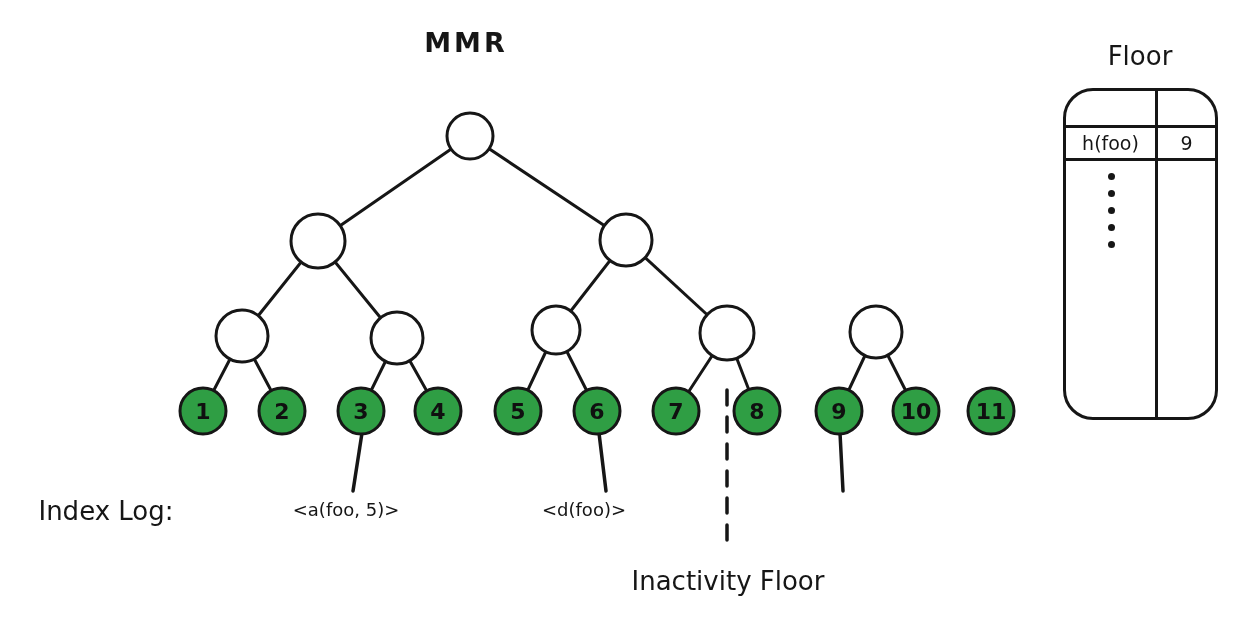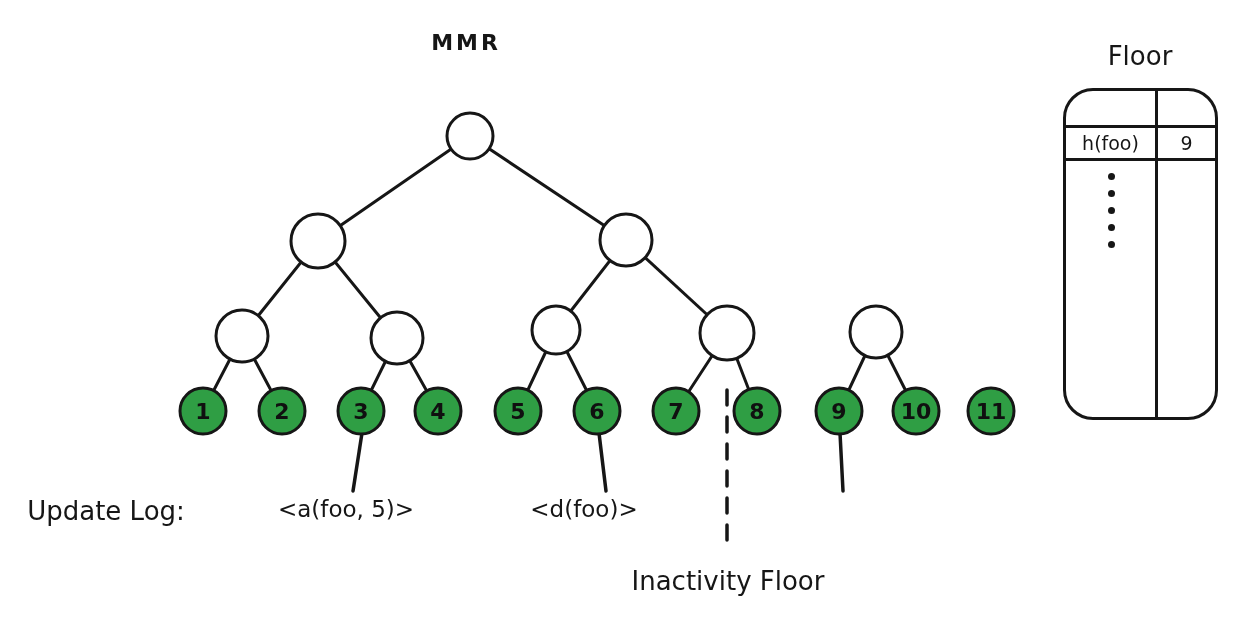--- a/index.html
+++ b/index.html
@@ -11,23 +11,23 @@
     overflow: hidden;
     font-family: "DejaVu Sans", sans-serif;
   }
   #tree-svg { position: absolute; left: 0; top: 0; }
   .label {
     position: absolute;
     transform: translate(-50%, -50%);
     color: #161616;
     white-space: nowrap;
   }
-  .lbl-title   { font-size: 22px; font-weight: 600; letter-spacing: 3px; }
+  .lbl-title   { font-size: 27px; font-weight: 600; letter-spacing: 3px; }
   .lbl-updatelog { font-size: 26px; }
-  .lbl-entry   { font-size: 23px; }
+  .lbl-entry   { font-size: 18px; }
   .lbl-floor   { font-size: 26px; }
   .lbl-index   { font-size: 26px; }
   .index-table {
     position: absolute;
     left: 1063px; top: 88px;
     width: 155px; height: 332px;
     border: 3px solid #161616;
     border-radius: 30px;
     box-sizing: border-box;
     background: #ffffff;
@@ -115,21 +115,21 @@
       <circle cx="839" cy="411" r="23" fill="#2f9e44" stroke="#161616" stroke-width="3"></circle>
       <text x="839" y="419" text-anchor="middle" font-size="22" font-weight="600" font-family="&quot;DejaVu Sans&quot;, sans-serif" fill="#101010">9</text>
       <circle cx="916" cy="411" r="23" fill="#2f9e44" stroke="#161616" stroke-width="3"></circle>
       <text x="916" y="419" text-anchor="middle" font-size="22" font-weight="600" font-family="&quot;DejaVu Sans&quot;, sans-serif" fill="#101010">10</text>
       <circle cx="991" cy="411" r="23" fill="#2f9e44" stroke="#161616" stroke-width="3"></circle>
       <text x="991" y="419" text-anchor="middle" font-size="22" font-weight="600" font-family="&quot;DejaVu Sans&quot;, sans-serif" fill="#101010">11</text>
     </svg>
 
   <div class="label lbl-title" style="left:466px; top:42px">MMR</div>
 
-  <div class="label lbl-updatelog" style="left:106px; top:511px">Update Log:</div>
+  <div class="label lbl-updatelog" style="left:106px; top:511px">Index Log:</div>
 
   <div class="label lbl-entry" style="left:346px; top:509px">&lt;a(foo, 5)&gt;</div>
   <div class="label lbl-entry" style="left:584px; top:509px">&lt;d(foo)&gt;</div>
 
   <div class="label lbl-floor" style="left:728px; top:581px">Inactivity Floor</div>
 
   <div class="label lbl-index" style="left:1140px; top:56px">Floor</div>
 
   <div class="index-table">
     <div class="col-divider"></div>

